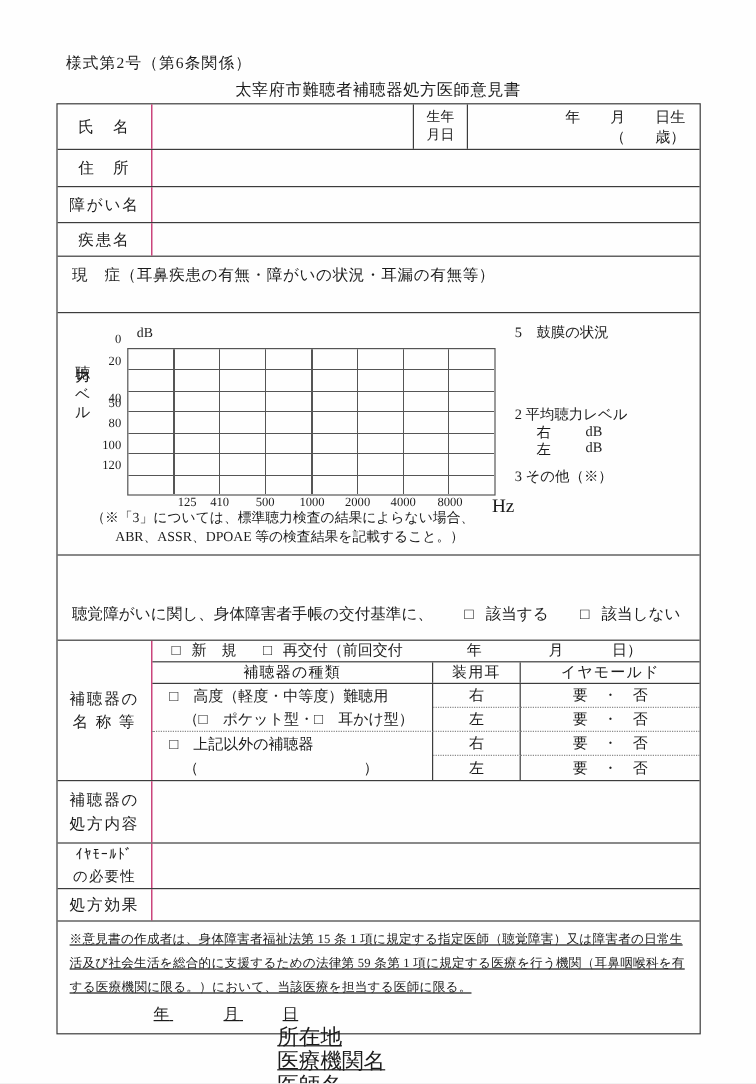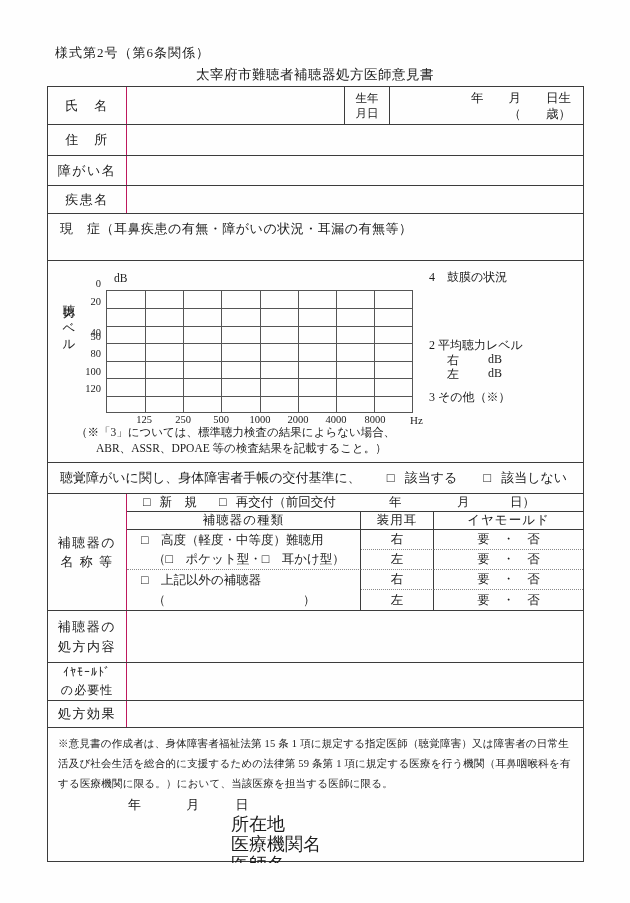--- a/index.html
+++ b/index.html
@@ -7,36 +7,36 @@
   .page {
     position:relative; width:630px; height:903px; background:#fefefe;
     font-family:"Liberation Serif","DejaVu Serif",serif; color:#1b1b1b;
     overflow:hidden; margin:0 auto;
   }
   .form-number { position:absolute; left:55px; top:44px; font-size:13px; letter-spacing:1px; }
   .form-title  { position:absolute; left:0; top:66px; width:630px; text-align:center; font-size:13.5px; letter-spacing:0.5px; }
 
   .main-table { position:absolute; left:47px; top:86px; width:537px; height:776px; border:1px solid #3c3c3c; }
   .trow { display:flex; border-bottom:1px solid #3c3c3c; position:relative; }
-  .trow:last-child { border-bottom:none; }
+  .trow:last-child { border-bottom:none;text-decoration:underline; }
   .lbl-cell {
     width:79px; flex:0 0 79px; border-right:1px solid #be185d;
     display:flex; flex-direction:column; align-items:center; justify-content:center;
     font-size:13px; letter-spacing:1.5px; text-align:center; line-height:1.35;
   }
   .val-cell { flex:1; }
 
   
   .r-name { height:38px; }
   .r-addr { height:31px; }
   .r-disab { height:30px;gap:36px; }
   .r-disease { height:28px; }
   .r-symptom { height:47px; font-size:13px; padding:6px 0 0 12px; letter-spacing:0.5px; }
   .r-audio { height:202px; }
-  .r-criteria { height:31px; font-size:13px; align-items:center; padding-left:12px; display:flex; }
+  .r-criteria { height:31px; font-size:13px; padding-left:12px; display:flex;margin-top:40px; }
   .r-aids { height:117px; }
   .r-presc { height:52px; }
   .r-earmold { height:38px;gap:27px; }
   .r-effect { height:27px; }
   .r-footer { height:135px; display:block; overflow:hidden; }
 
   
   .birth-lbl {
     flex:0 0 46px; border-left:1px solid #3c3c3c; border-right:1px solid #3c3c3c;
     font-size:11.5px; display:flex; flex-direction:column; justify-content:center;
@@ -44,21 +44,21 @@
   }
   .birth-val { flex:0 0 193px; font-size:12.5px; display:flex; flex-direction:column; justify-content:center; text-align:right; padding-right:12px; line-height:16px; }
 
   
   .audio-wrap { position:relative; width:100%; height:100%; font-size:11px; }
   .db-lbl { position:absolute; left:66px; top:11px; font-size:11.5px; }
   .ylab { position:absolute; left:12px; top:33px; height:96px; writing-mode:vertical-rl; font-size:12.5px; letter-spacing:2px; }
   .agrid { position:absolute; left:58px; top:29px; width:307px; height:123px; border:1px solid #555; }
   .yticks span { position:absolute; left:20px; width:33px; text-align:right; font-size:10.5px; }
   .xticks span { position:absolute; top:153px; width:40px; text-align:center; font-size:10.5px; }
-  .hz { position:absolute; top:153px; left:362px; font-size:11px; }
+  .hz { position:absolute; top:153px; left:362px; font-size:16px; }
   .anno { position:absolute; left:381px; top:0; width:150px; height:160px; font-size:12px; }
   .anno .aline { position:absolute; left:0; white-space:nowrap; }
   .anno .ind { position:absolute; left:18px; white-space:nowrap; }
   .anno .unit { position:absolute; left:59px; }
   .audio-note { position:absolute; left:28px; top:163px; font-size:11.5px; line-height:16px; }
   .audio-note .l2 { padding-left:20px; }
 
   
   .crit-opt { margin-left:26px; white-space:nowrap; }
   .crit-opt .cb { margin-right:10px; }
@@ -159,32 +159,32 @@
           <span style="top:17px">0</span>
           <span style="top:35px">20</span>
           <span style="top:66px">40</span>
           <span style="top:70px">50</span>
           <span style="top:87px">80</span>
           <span style="top:105px">100</span>
           <span style="top:122px">120</span>
         </div>
 
         <div class="xticks">
-          <span style="left:76px">125</span>
-          <span style="left:115px">250</span>
+          <span style="left:88px">125</span>
+          <span style="left:115px">410</span>
           <span style="left:153px">500</span>
           <span style="left:192px">1000</span>
           <span style="left:230px">2000</span>
           <span style="left:268px">4000</span>
           <span style="left:307px">8000</span>
         </div>
         <div class="hz">Hz</div>
 
         <div class="anno">
-          <div class="aline" style="top:8px">4　鼓膜の状況</div>
+          <div class="aline" style="top:8px">5　鼓膜の状況</div>
           <div class="aline" style="top:76px">2 平均聴力レベル</div>
           <div style="top:91px;position:absolute;width:100%">
             <span class="ind">右</span>
             <span class="unit">dB</span>
           </div>
           <div style="top:105px;position:absolute;width:100%">
             <span class="ind">左</span>
             <span class="unit">dB</span>
           </div>
           <div class="aline" style="top:128px">3 その他（※）</div>

